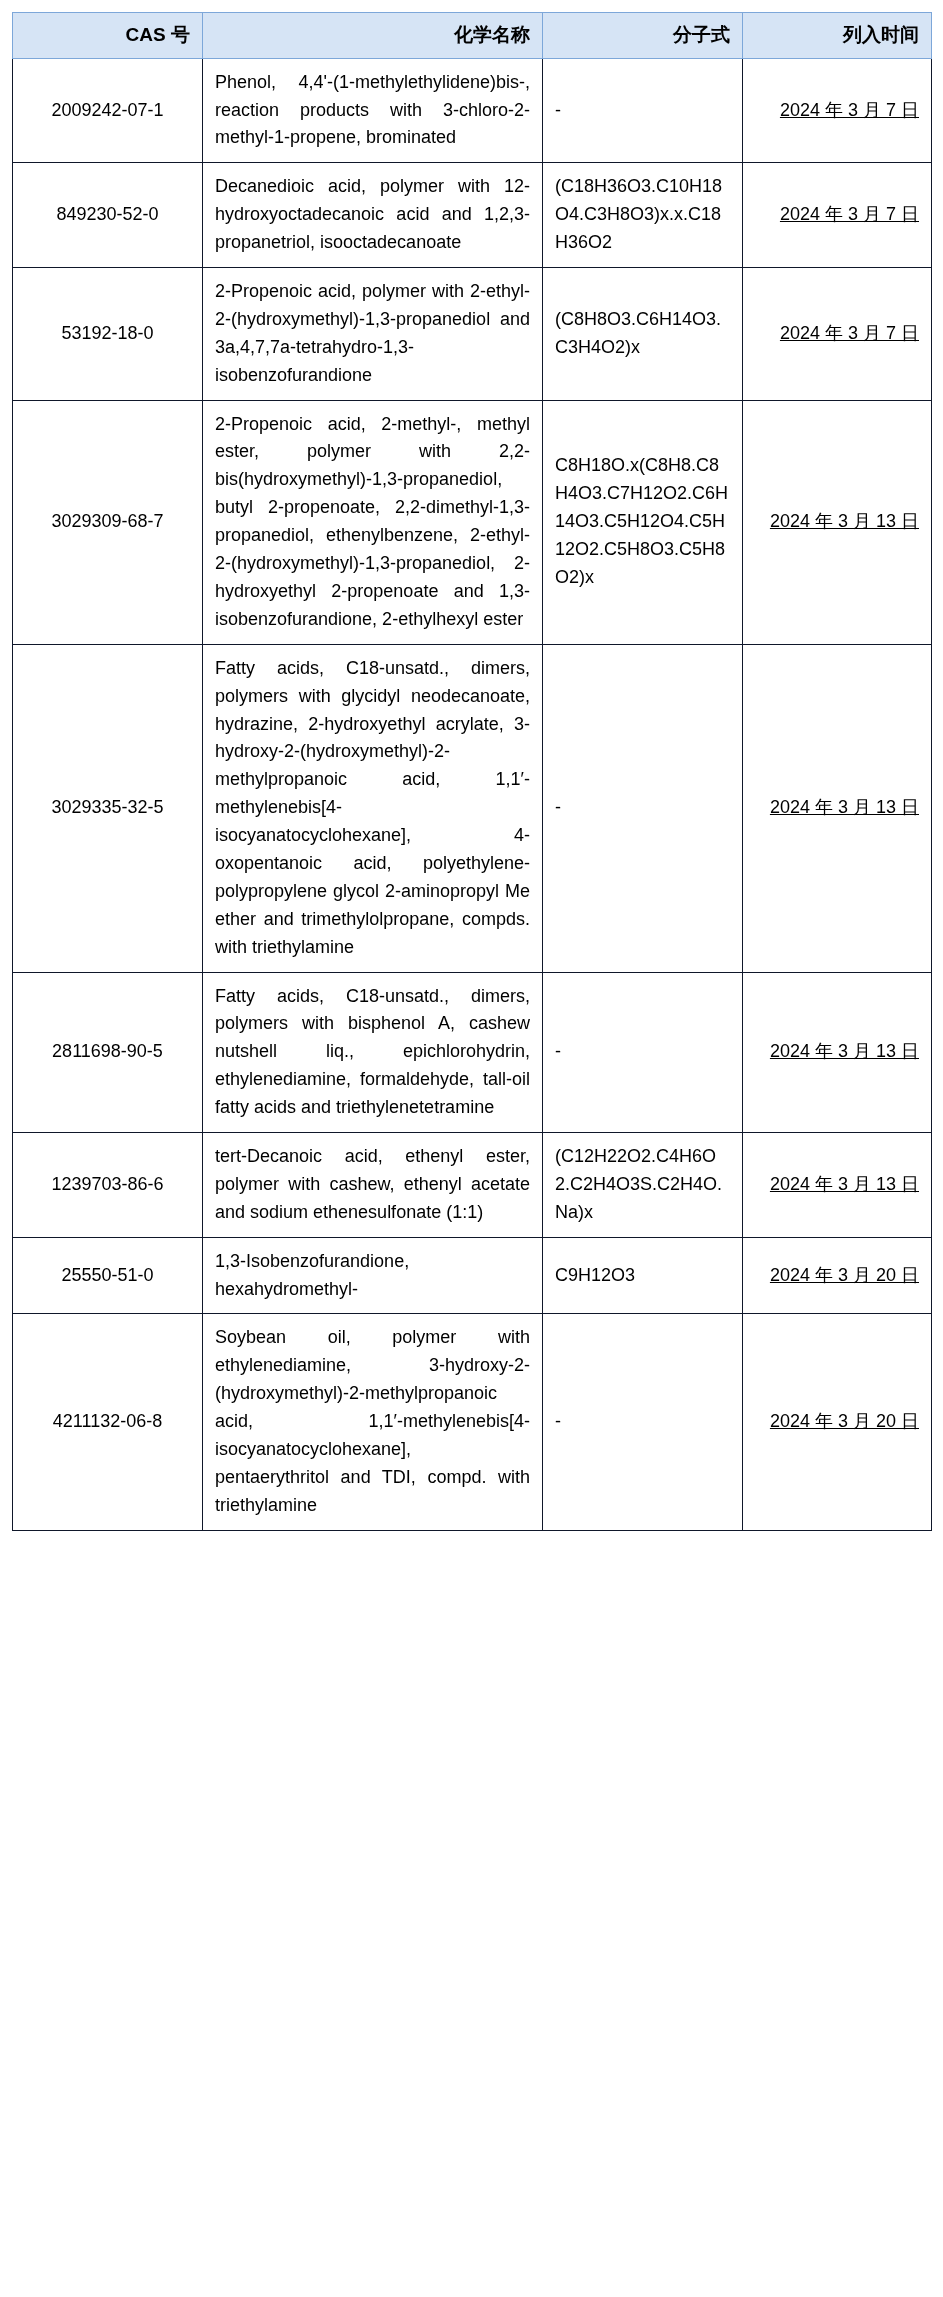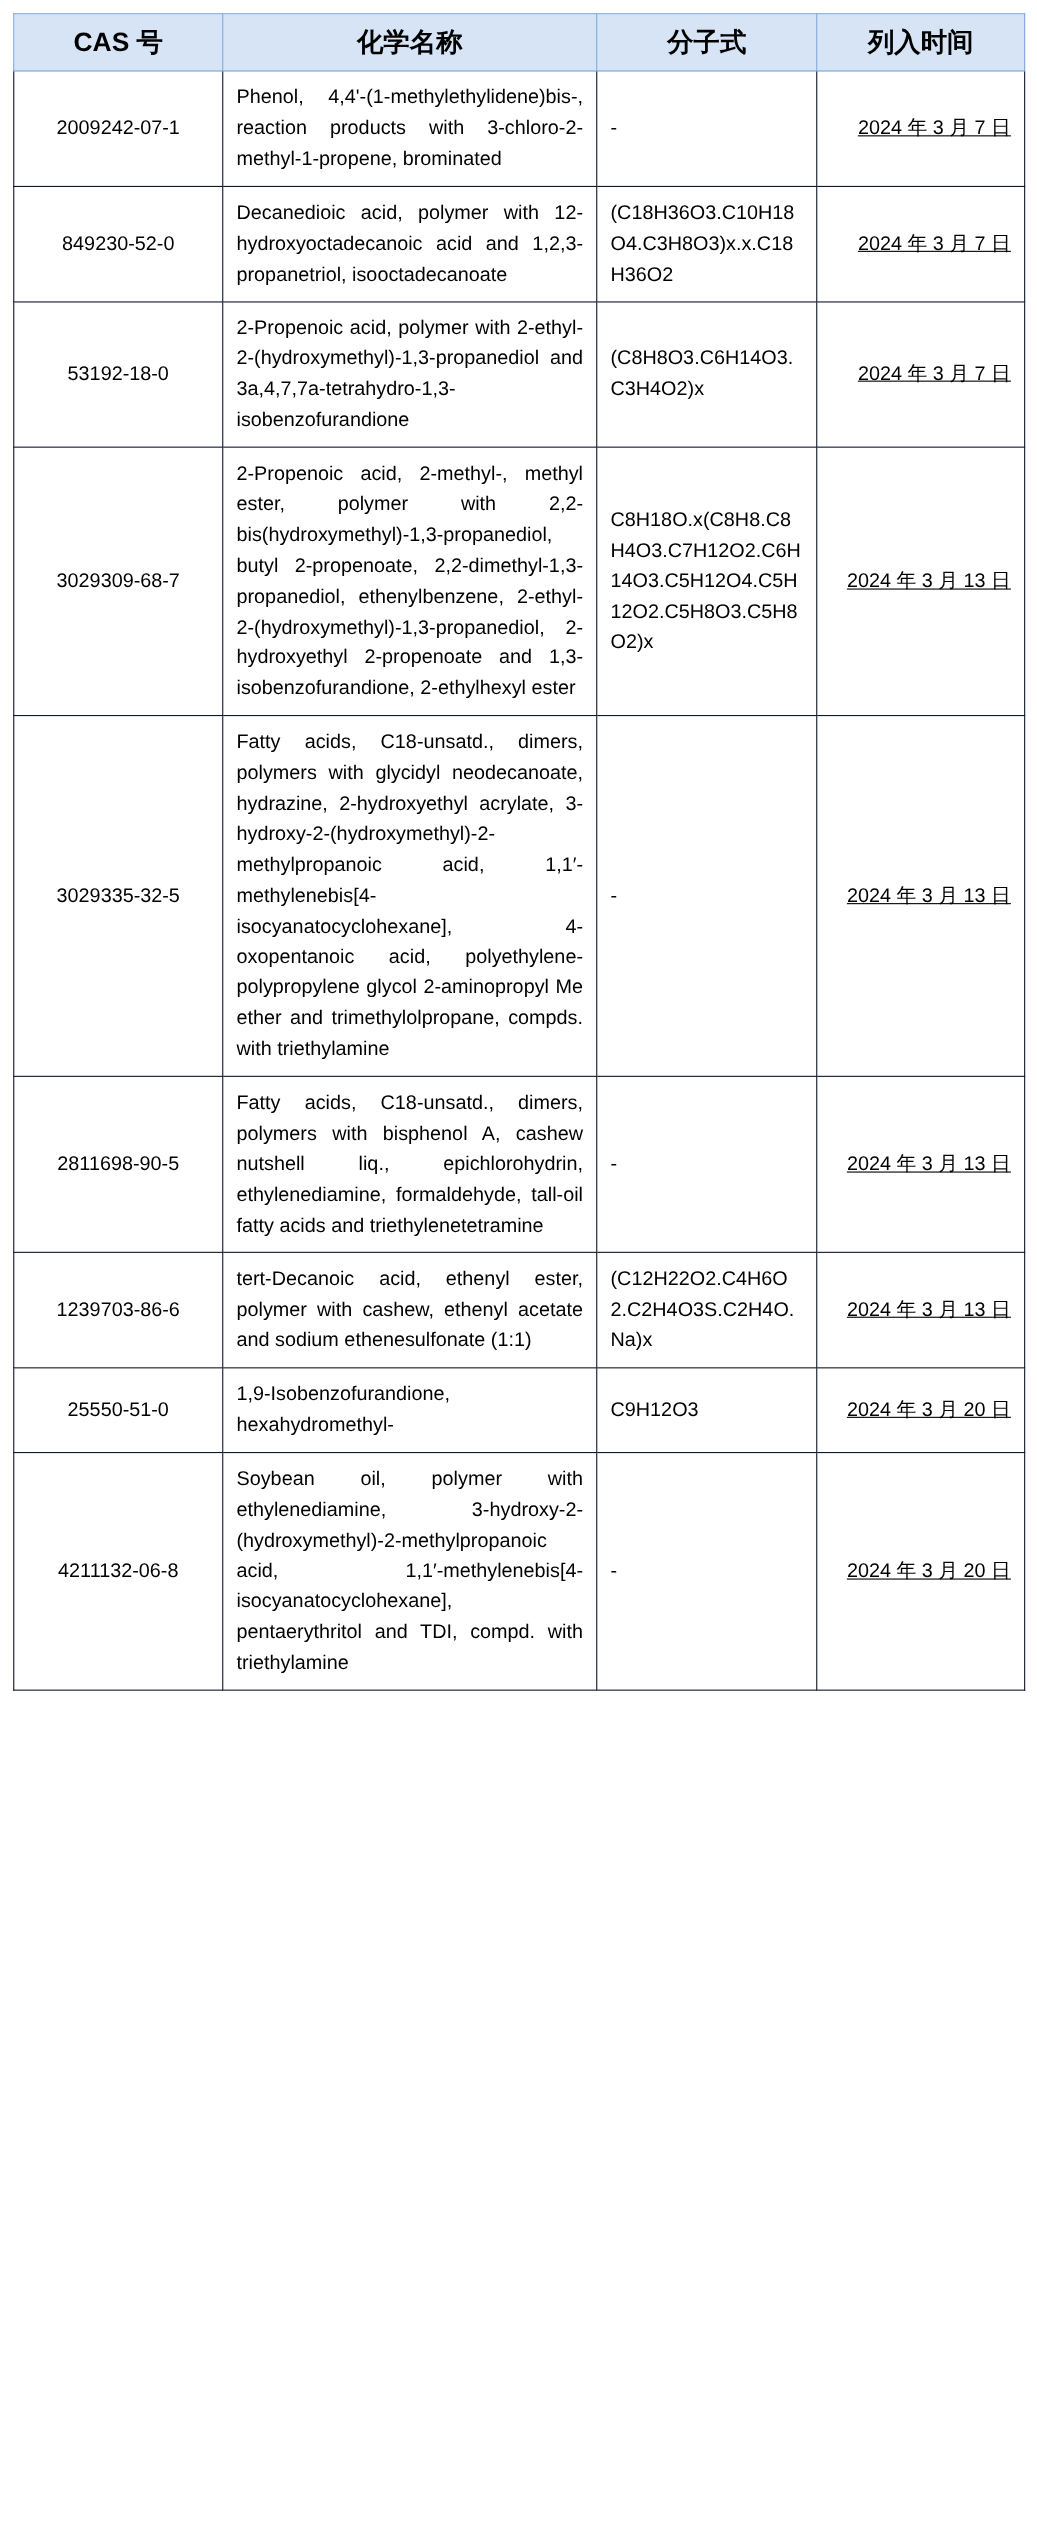--- a/index.html
+++ b/index.html
@@ -24,24 +24,24 @@
     border: 1px solid #7da7d9;
   }
   table.cas-table col.c-cas { width: 190px; }
   table.cas-table col.c-name { width: 340px; }
   table.cas-table col.c-formula { width: 200px; }
   table.cas-table col.c-date { width: 189px; }
 
   table.cas-table th {
     background: #d6e4f5;
     border: 1px solid #7da7d9;
-    font-size: 24px;
+    font-size: 19px;
     font-weight: bold;
     color: #000000;
-    text-align: center;
+    text-align: right;
     padding: 10px 12px;
     line-height: 1.3;
   }
   table.cas-table td {
     border: 1px solid #0f172a;
     font-size: 18px;
     color: #000000;
     padding: 10px 12px;
     vertical-align: middle;
     line-height: 1.55;
@@ -126,21 +126,21 @@
         <td class="date-cell">2024 年 3 月 13 日</td>
       </tr>
       <tr>
         <td class="cas-cell">1239703-86-6</td>
         <td class="name-cell">tert-Decanoic acid, ethenyl ester, polymer with cashew, ethenyl acetate and sodium ethenesulfonate (1:1)</td>
         <td class="formula-cell">(C12H22O2.C4H6O2.C2H4O3S.C2H4O.Na)x</td>
         <td class="date-cell">2024 年 3 月 13 日</td>
       </tr>
       <tr>
         <td class="cas-cell">25550-51-0</td>
-        <td class="name-cell">1,9-Isobenzofurandione, hexahydromethyl-</td>
+        <td class="name-cell">1,3-Isobenzofurandione, hexahydromethyl-</td>
         <td class="formula-cell">C9H12O3</td>
         <td class="date-cell">2024 年 3 月 20 日</td>
       </tr>
       <tr>
         <td class="cas-cell">4211132-06-8</td>
         <td class="name-cell">Soybean oil, polymer with ethylenediamine, 3-hydroxy-2-(hydroxymethyl)-2-methylpropanoic acid, 1,1′-methylenebis[4-isocyanatocyclohexane], pentaerythritol and TDI, compd. with triethylamine</td>
         <td class="formula-cell">-</td>
         <td class="date-cell">2024 年 3 月 20 日</td>
       </tr>
     </tbody>

